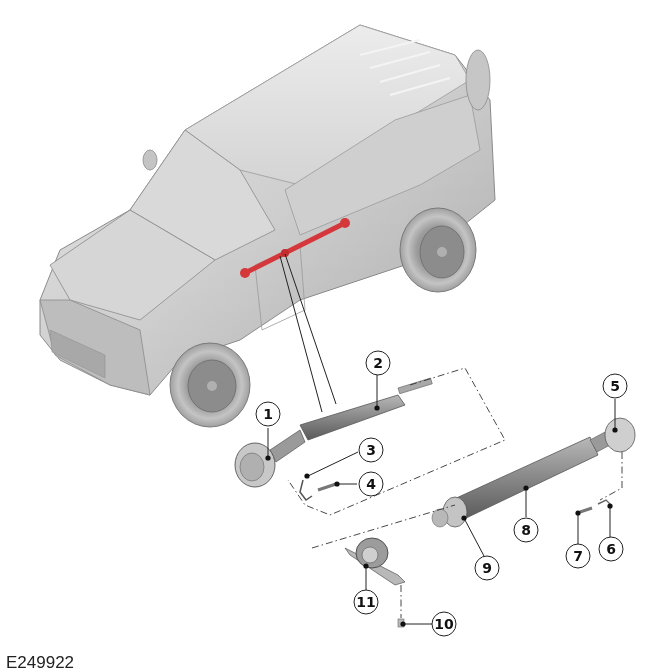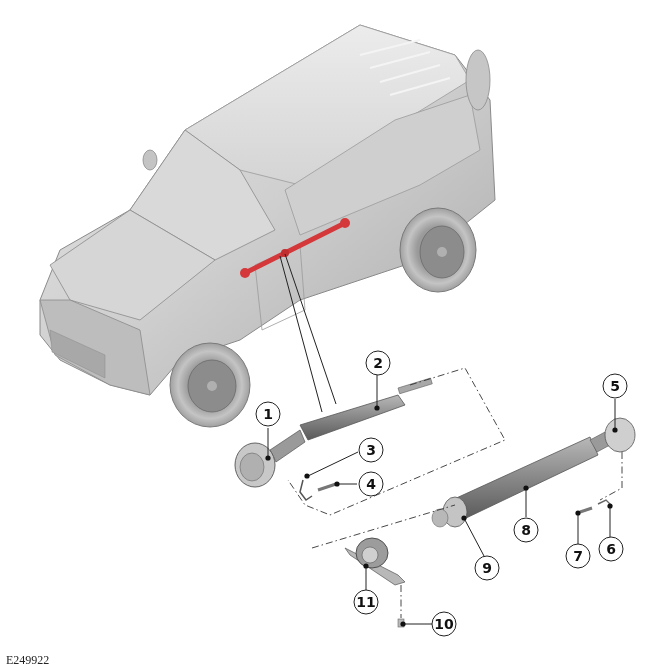--- a/index.html
+++ b/index.html
@@ -4,22 +4,22 @@
 <style>
   html, body { margin:0; padding:0; background:#ffffff; }
   body { width:672px; height:672px; position:relative; overflow:hidden;
          font-family:"DejaVu Sans", "Liberation Sans", sans-serif; }
   #canvas { position:absolute; left:0; top:0; width:672px; height:672px; }
   .callout circle { fill:#ffffff; stroke:#222; stroke-width:1; }
   .callout text { font-family:"DejaVu Sans", sans-serif; font-weight:bold; font-size:14px; fill:#111; text-anchor:middle; dominant-baseline:central; }
   .leader { stroke:#222; stroke-width:1; fill:none; }
   .dot { fill:#111; }
   .dash { stroke:#333; stroke-width:0.9; fill:none; stroke-dasharray:7 3 1.5 3; }
-  #figure-id { position:absolute; left:6px; top:653px; font-size:12px; color:#222;
-               font-family:Liberation Serif, serif; }
+  #figure-id { position:absolute; left:6px; top:653px; font-size:17px; color:#222;
+               font-family:Liberation Sans, sans-serif; }
 </style>
 </head>
 <body>
 
 <svg id="canvas" viewBox="0 0 672 672" xmlns="http://www.w3.org/2000/svg">
   <defs>
     <linearGradient id="bodyG" x1="0" y1="0" x2="1" y2="1">
       <stop offset="0" stop-color="#e6e6e6"></stop>
       <stop offset="0.5" stop-color="#cfcfcf"></stop>
       <stop offset="1" stop-color="#a9a9a9"></stop>

